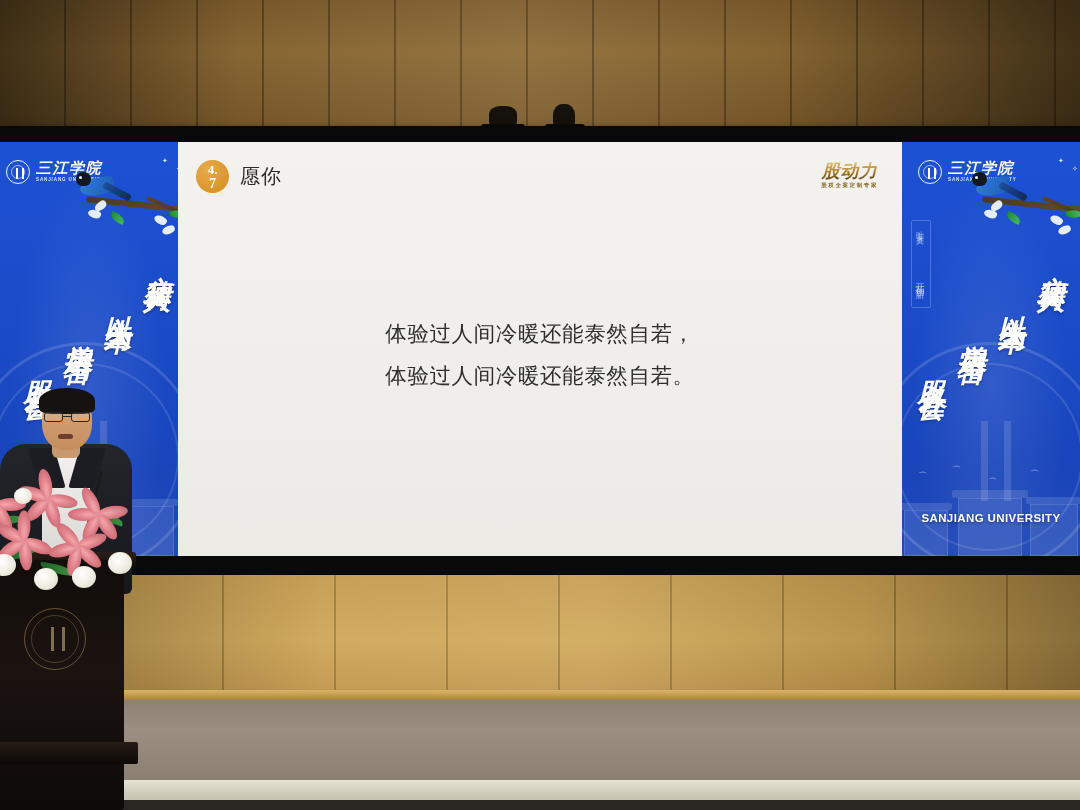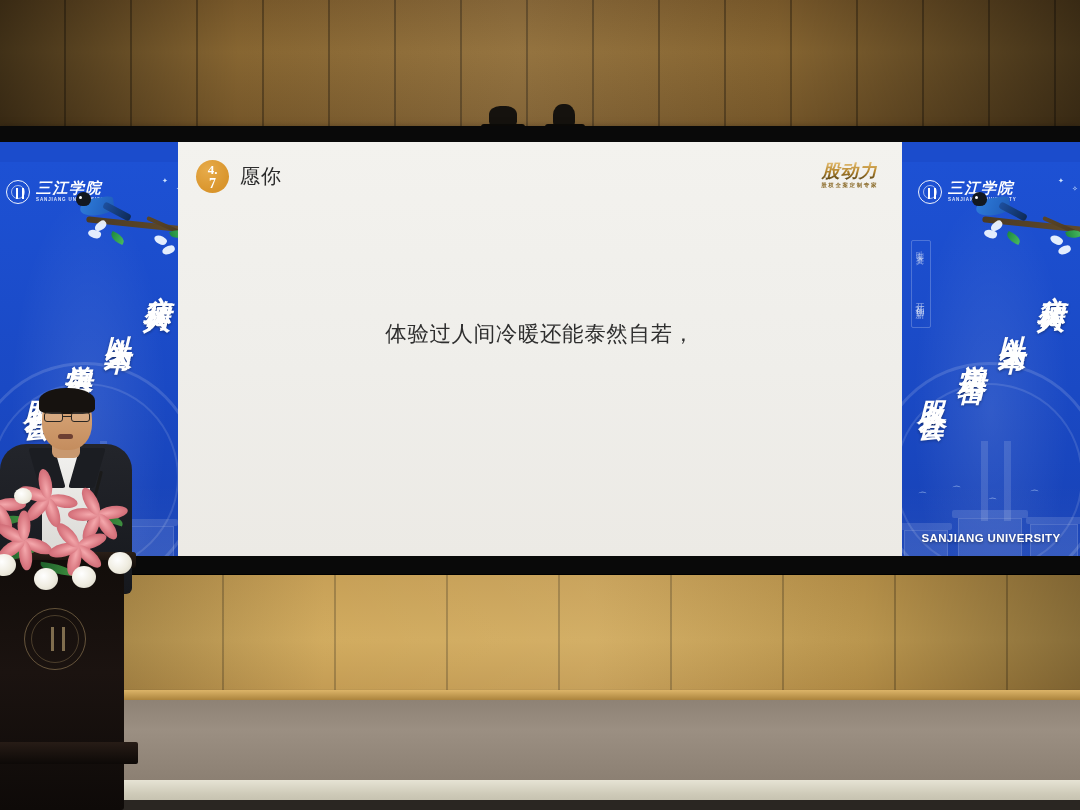--- a/index.html
+++ b/index.html
@@ -63,21 +63,20 @@
     background:#1b4ccc; overflow:hidden;
   }
 
   
   .blue-panel{
     position:absolute; top:0; height:414px; width:178px;
     background:
       radial-gradient(ellipse at 50% 60%, rgba(255,255,255,.10) 0%, rgba(255,255,255,0) 62%),
       linear-gradient(180deg,#1d51d4 0%,#1a49c4 55%,#1741b4 100%);
     overflow:hidden;
-    margin-top:20px;
   }
   .blue-left{ left:0; }
   .blue-right{ right:0; }
 
   
   .seal-wm{
     position:absolute; width:230px; height:230px; border-radius:50%;
     border:3px solid rgba(255,255,255,.14);
     left:-30px; top:200px;
   }
@@ -491,20 +490,21 @@
         <div class="slide-title">愿你</div>
       </div>
 
       <div class="brand">
         <div class="brand-main">股动力</div>
         <div class="brand-sub">股权全案定制专家</div>
       </div>
 
       <div class="slide-body">
         <div class="slide-line">体验过人间冷暖还能泰然自若，</div>
+        <div class="slide-line">体验过人间冷暖还能泰然自若。</div>
       </div>
     </div>
   </div>
 
   <div class="wall-lower"></div>
   <div class="wall-lower-trim"></div>
   <div class="stage-floor"></div>
   <div class="stage-edge"></div>
   <div class="stage-edge-dark"></div>
 

